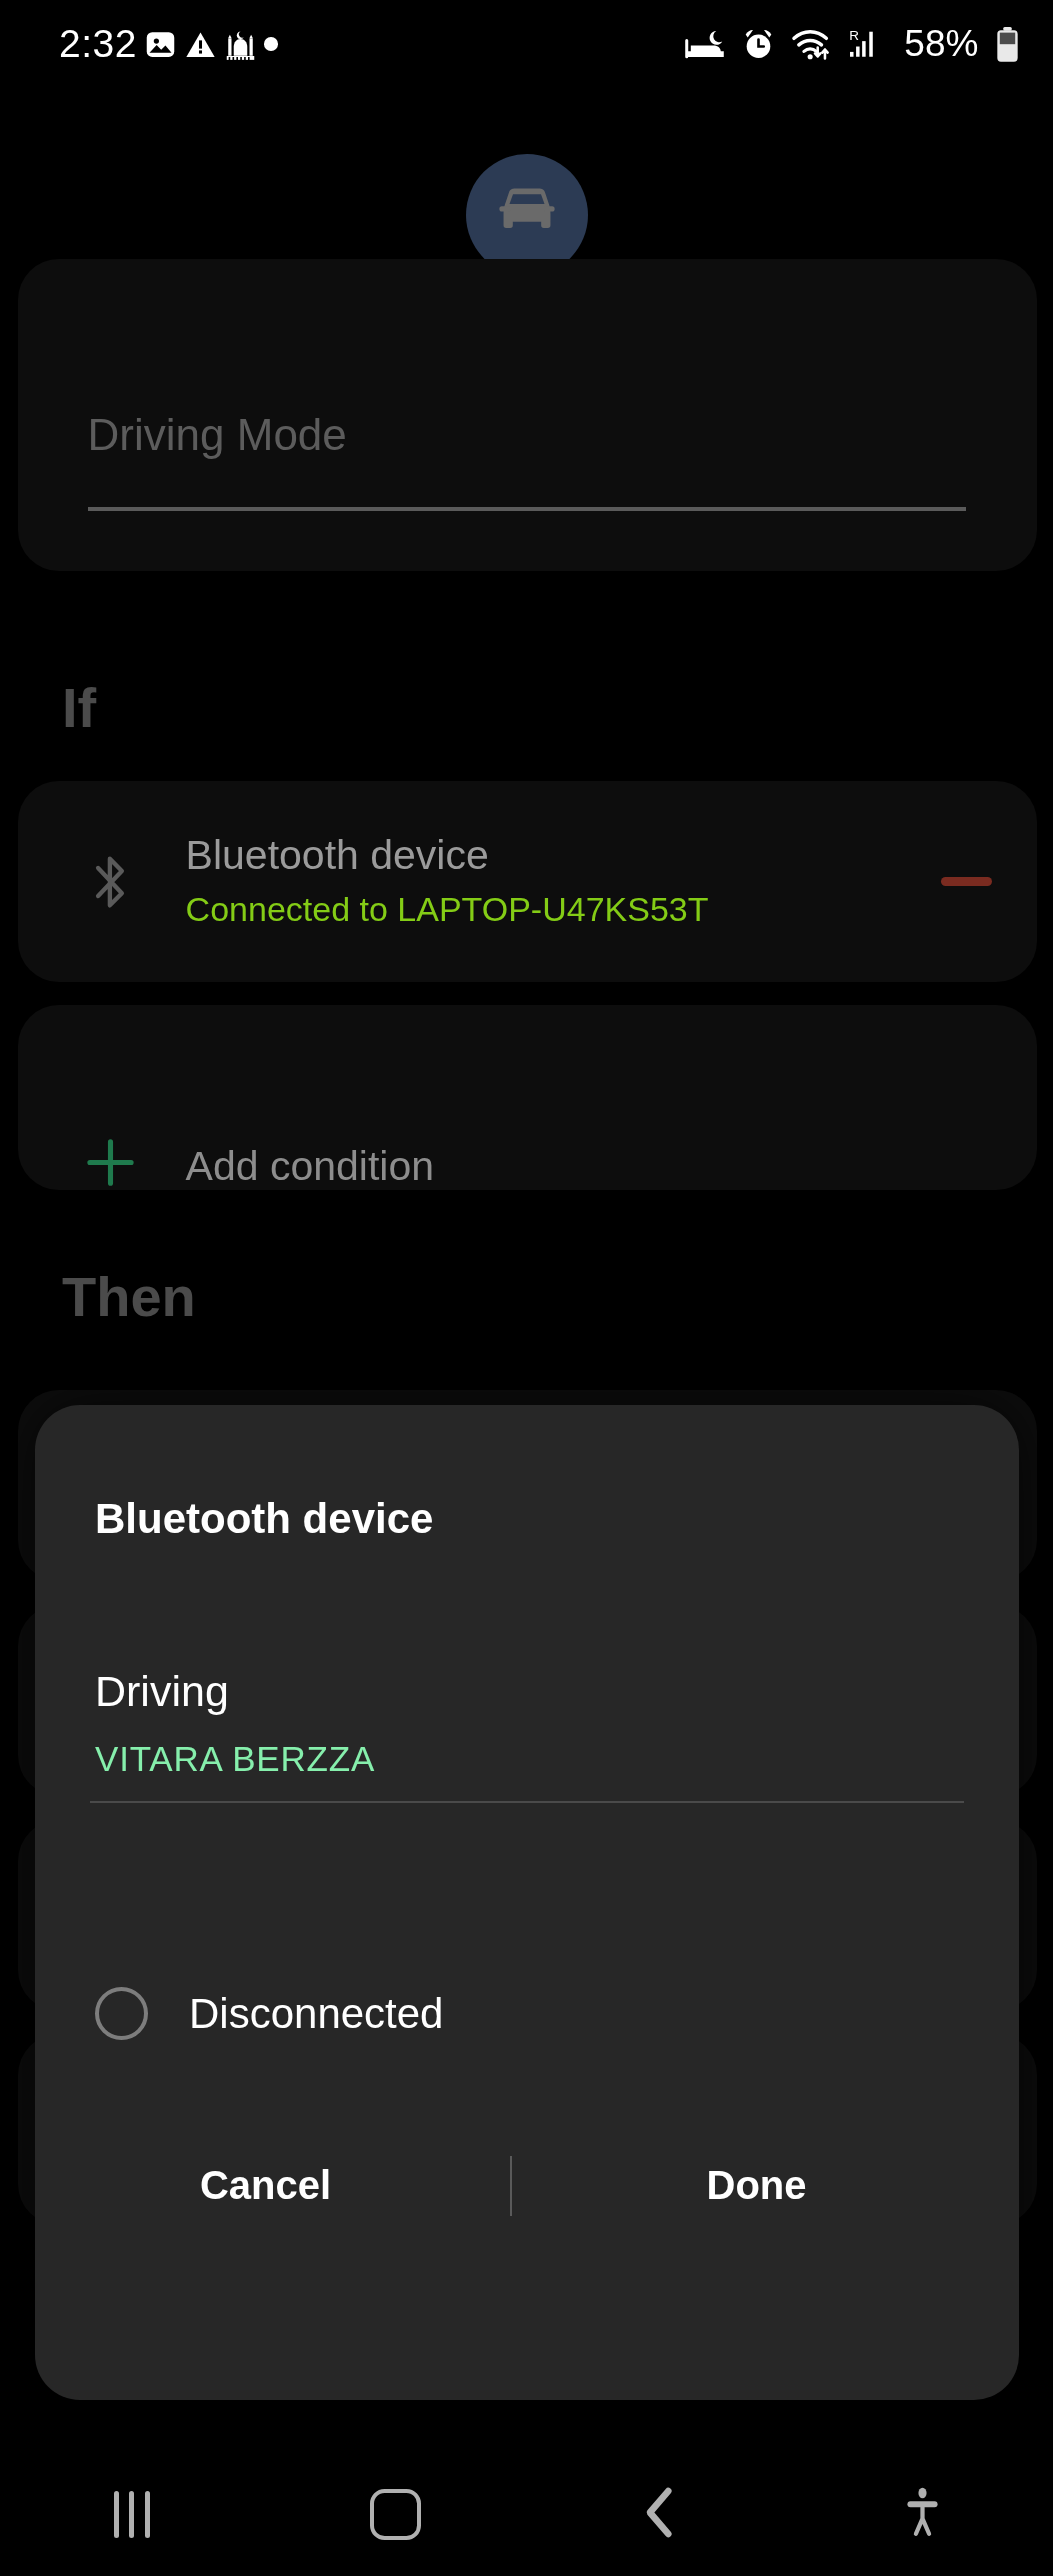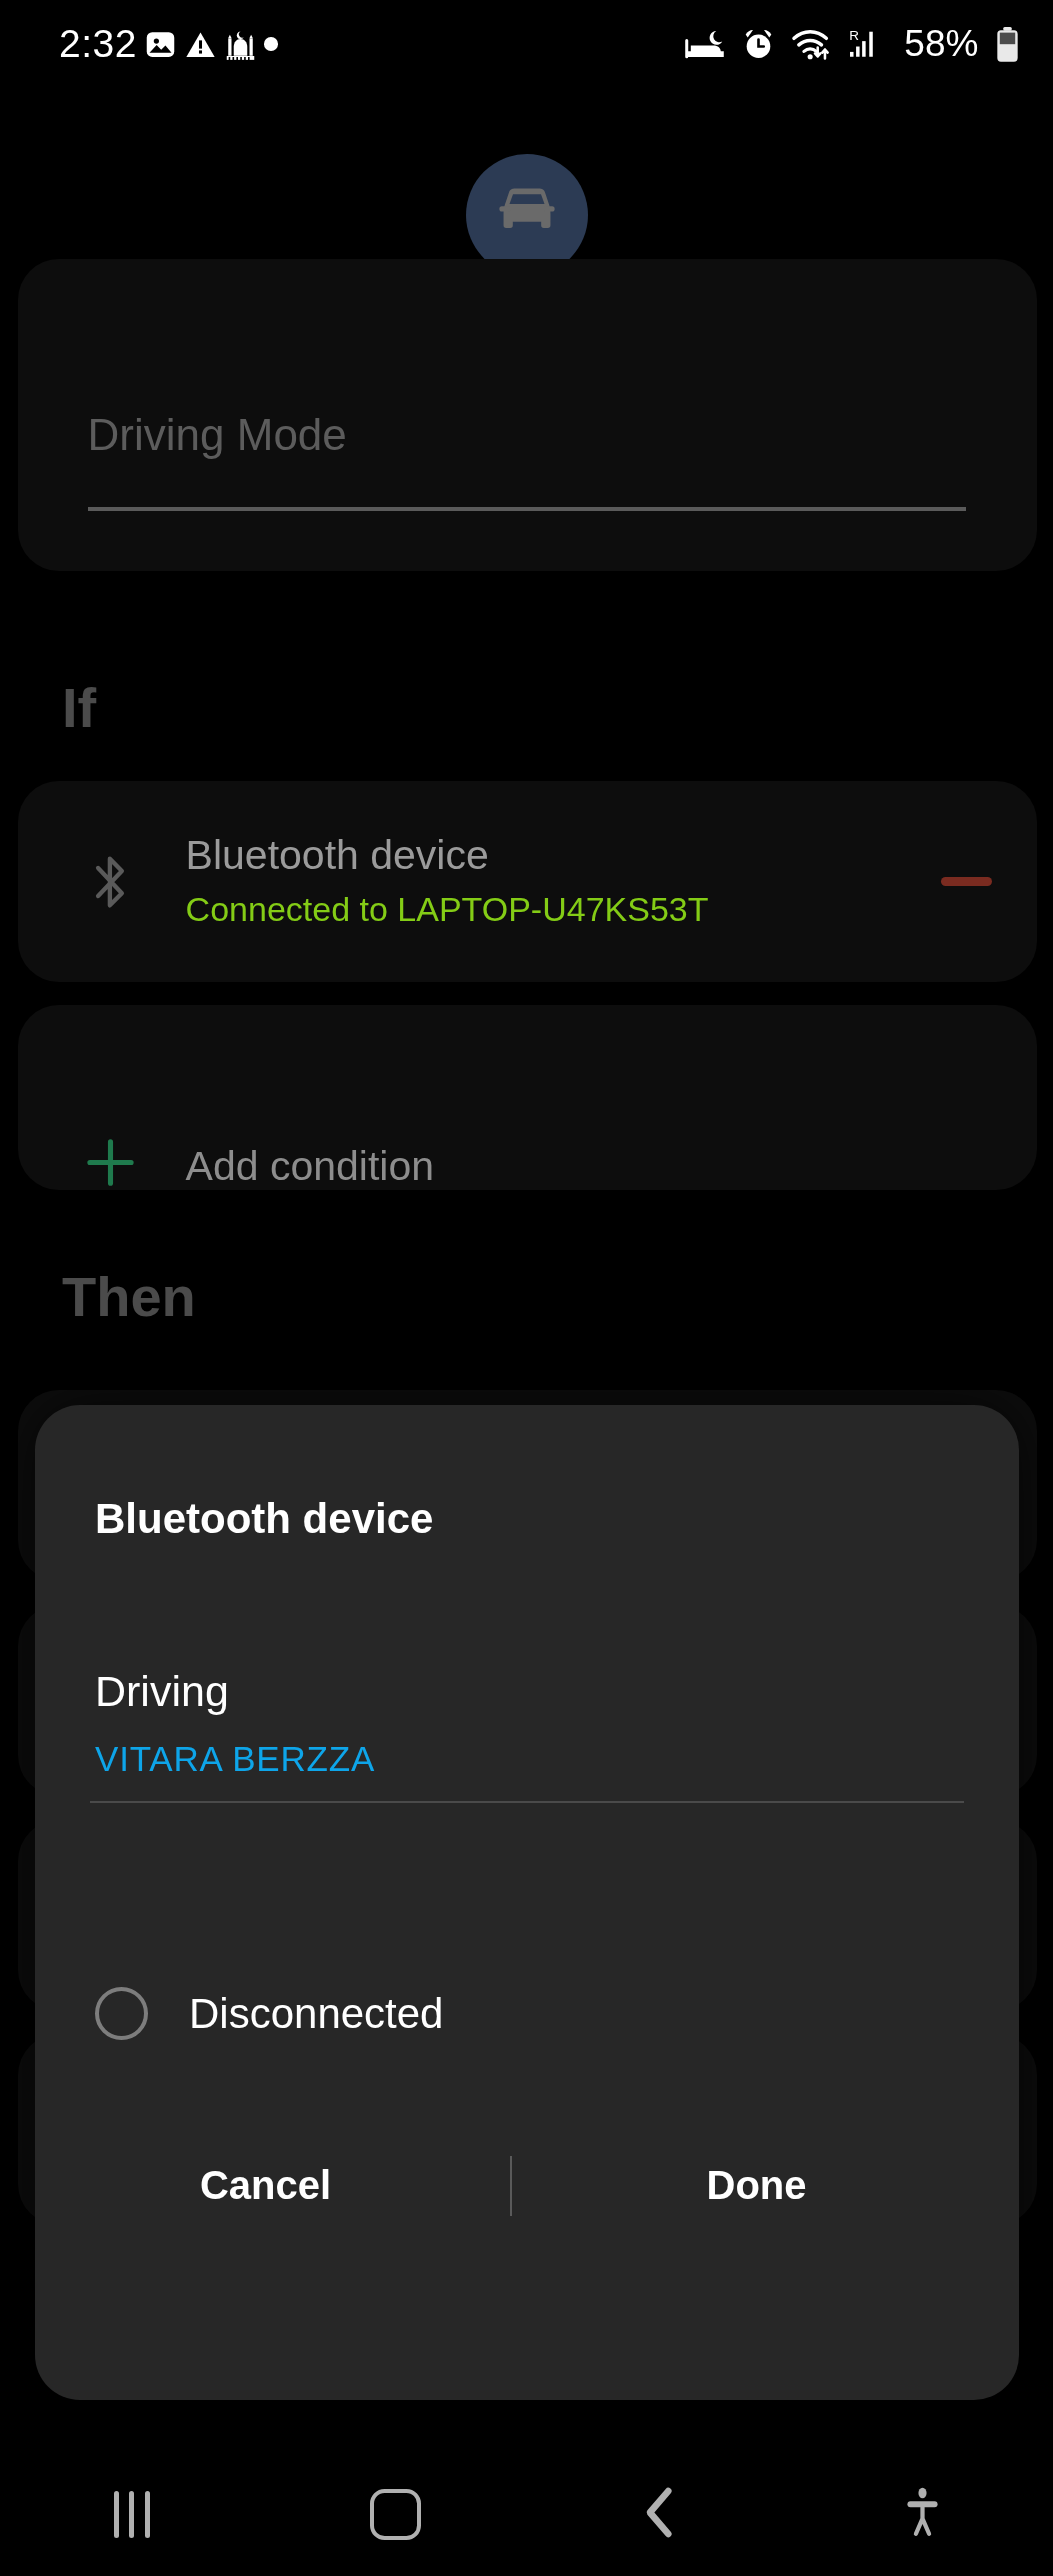--- a/index.html
+++ b/index.html
@@ -91,21 +91,21 @@
   .dlg-title {
     position:absolute; left:60px; top:90px;
     color:#fff; font-size:42px; font-weight:bold;
   }
   .dlg-device-label {
     position:absolute; left:60px; top:262px;
     color:#fff; font-size:43px;
   }
   .dlg-device-value {
     position:absolute; left:60px; top:334px;
-    color:#0ea5e9; font-size:35px; letter-spacing:0.8px;
+    color:#86efac; font-size:35px; letter-spacing:0.8px;
   }
   .dlg-sep {
     position:absolute; left:55px; top:396px; width:874px; height:2px;
     background:#4a4a4a;
   }
 
   .opt-row {
     position:absolute; left:0; width:984px; height:105px;
     display:flex; align-items:center; padding-left:60px;
   }

